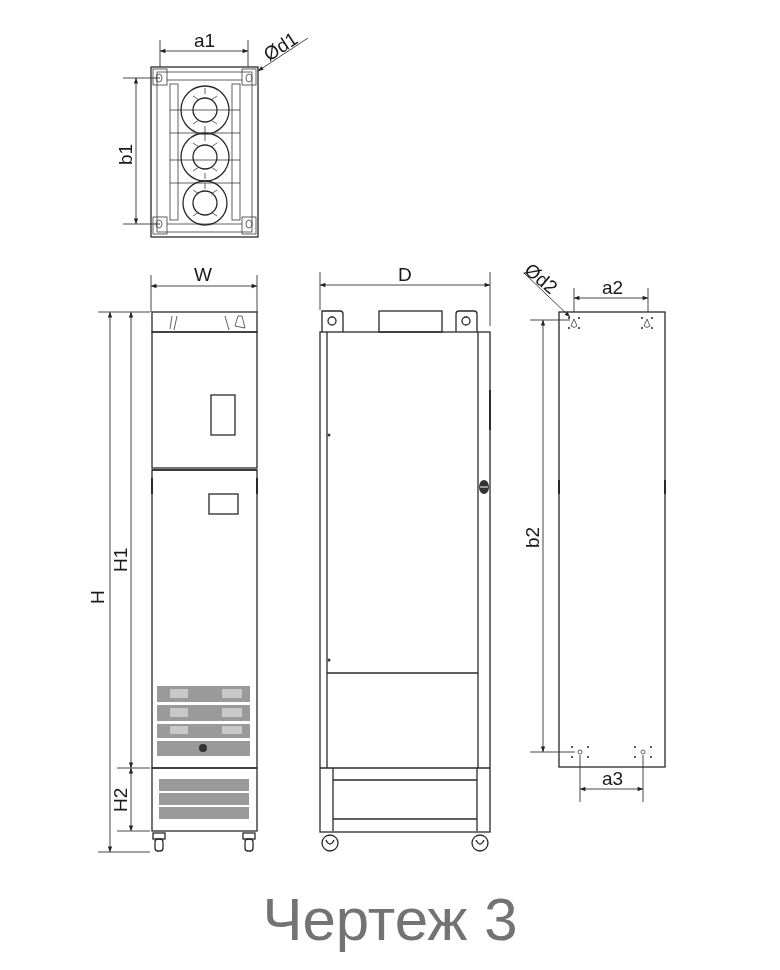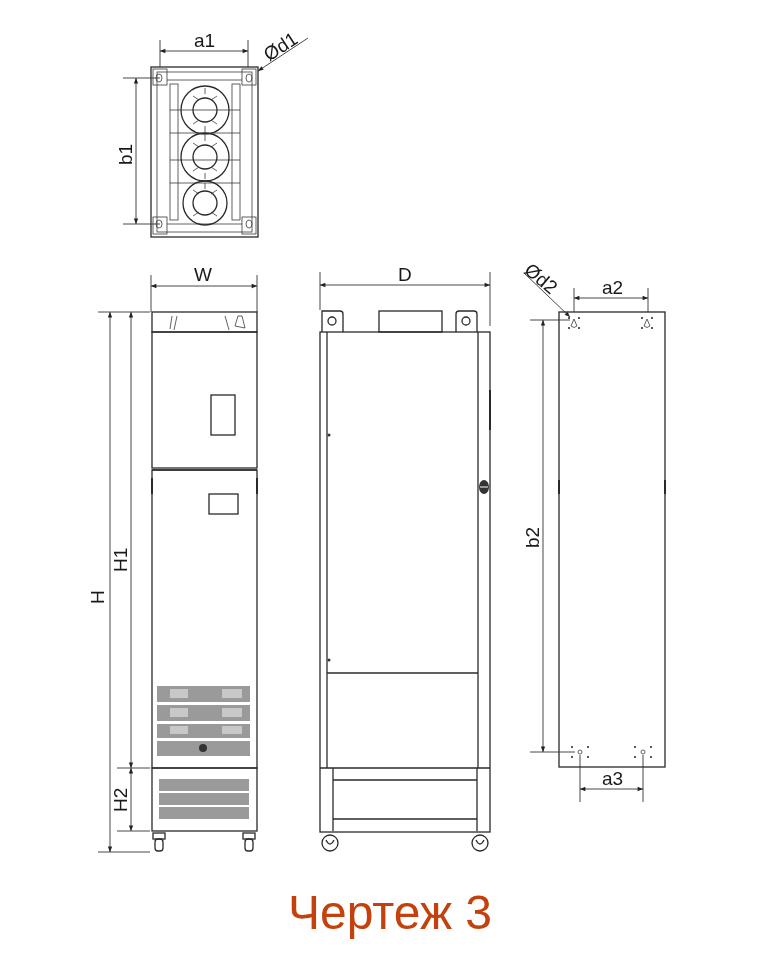--- a/index.html
+++ b/index.html
@@ -5,21 +5,21 @@
   html, body { margin:0; padding:0; background:#ffffff; }
   body { width:780px; height:970px; position:relative; overflow:hidden;
          font-family:"Liberation Sans", sans-serif; }
   svg { position:absolute; left:0; top:0; }
   .ln { stroke:#2a2a2a; stroke-width:1.3; fill:none; }
   .lnt { stroke:#3a3a3a; stroke-width:0.8; fill:none; }
   .thk { stroke:#222; stroke-width:1.8; fill:none; }
   .dim { stroke:#333; stroke-width:0.9; fill:none; }
   .lbl { font-family:"Liberation Sans", sans-serif; font-size:19px; fill:#1a1a1a; }
   .caption { position:absolute; left:0; width:780px; top:885px; text-align:center;
-             font-family:"Liberation Sans", sans-serif; font-size:48px; color:#c2410c; }
+             font-family:"Liberation Sans", sans-serif; font-size:60px; color:#737373; }
   .grey { fill:#9a9a9a; }
   .greyl { fill:#c8c8c8; }
 </style>
 </head>
 <body>
 
 <svg width="780" height="970" viewBox="0 0 780 970">
   <defs>
     <marker id="arr" viewBox="0 0 10 10" refX="10" refY="5" markerWidth="9" markerHeight="6" orient="auto-start-reverse">
       <path d="M0,1 L10,5 L0,9 z" fill="#222"></path>

